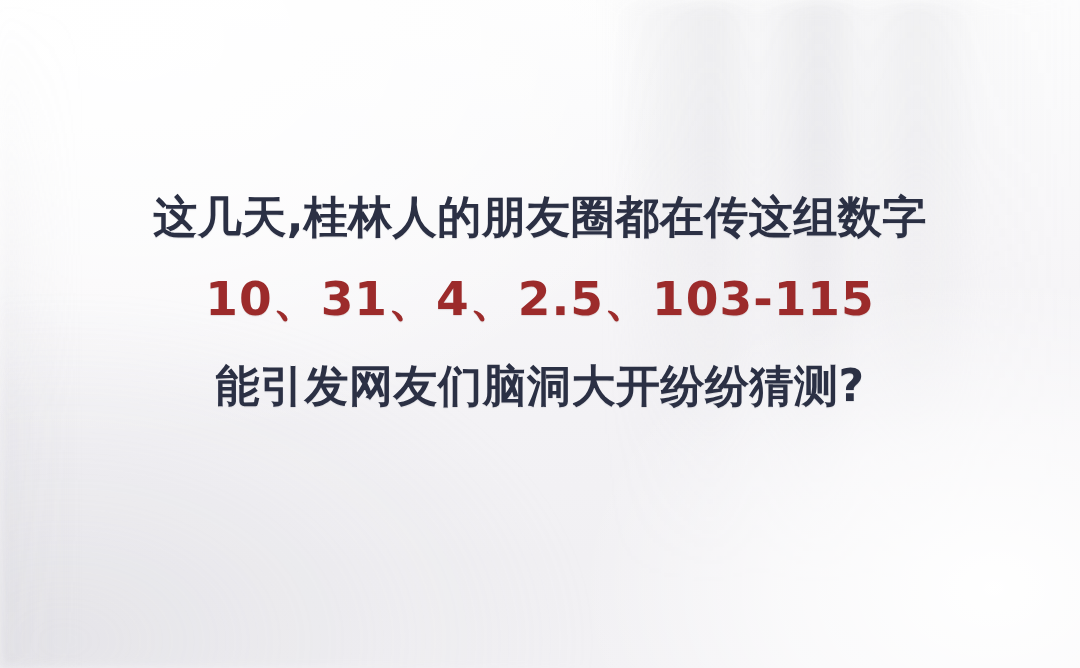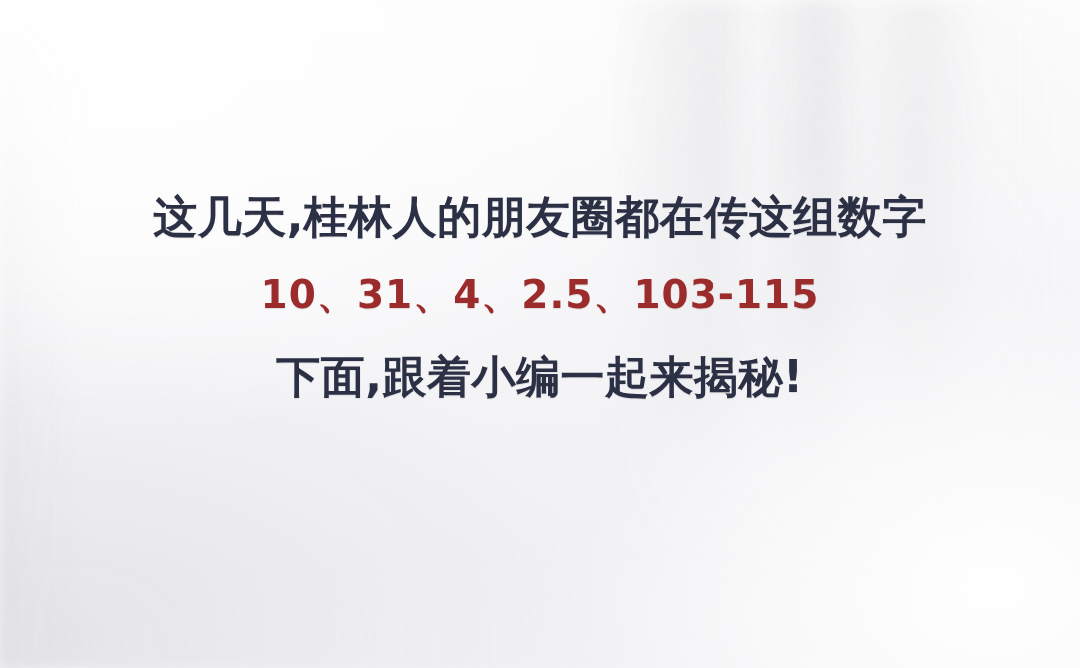--- a/index.html
+++ b/index.html
@@ -144,21 +144,21 @@
   }
 
   .line-cjk {
     color: #2b3044;
     font-size: 44px;
     text-shadow: 0 1px 1px rgba(120,122,134,0.18);
   }
 
   .line-numbers {
     color: #9c2b2b;
-    font-size: 39px;
+    font-size: 47px;
     letter-spacing: 1px;
     text-shadow: 0 1px 1px rgba(140,110,110,0.20);
   }
 
   
   #line-1 { margin-top: 0px;  }
   #line-2 { margin-top: 36px; }
   #line-3 { margin-top: 38px; }
   #line-4 { margin-top: 42px; }
   #line-5 { margin-top: 41px; }
@@ -175,17 +175,17 @@
   <div class="bg-layer bg-leftcrease"></div>
   <div class="bg-layer bg-hot"></div>
 
   <div id="text-stack">
 
     <div class="line line-cjk" id="line-1">这几天,桂林人的朋友圈都在传这组数字</div>
 
     <div class="line line-numbers" id="line-2">10、31、4、2.5、103-115</div>
 
 
+    <div class="line line-cjk" id="line-4">能引发网友们脑洞大开纷纷猜测?</div>
 
-    <div class="line line-cjk" id="line-5">下面,跟着小编一起来揭秘!</div>
 
   </div>
 </div>
 
 </body></html>

